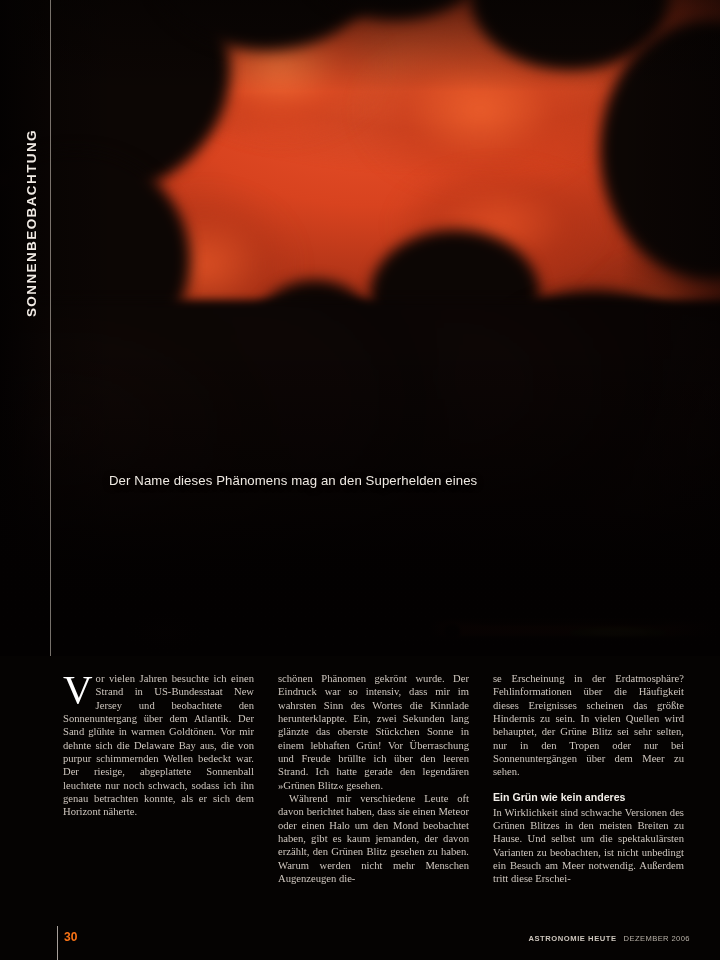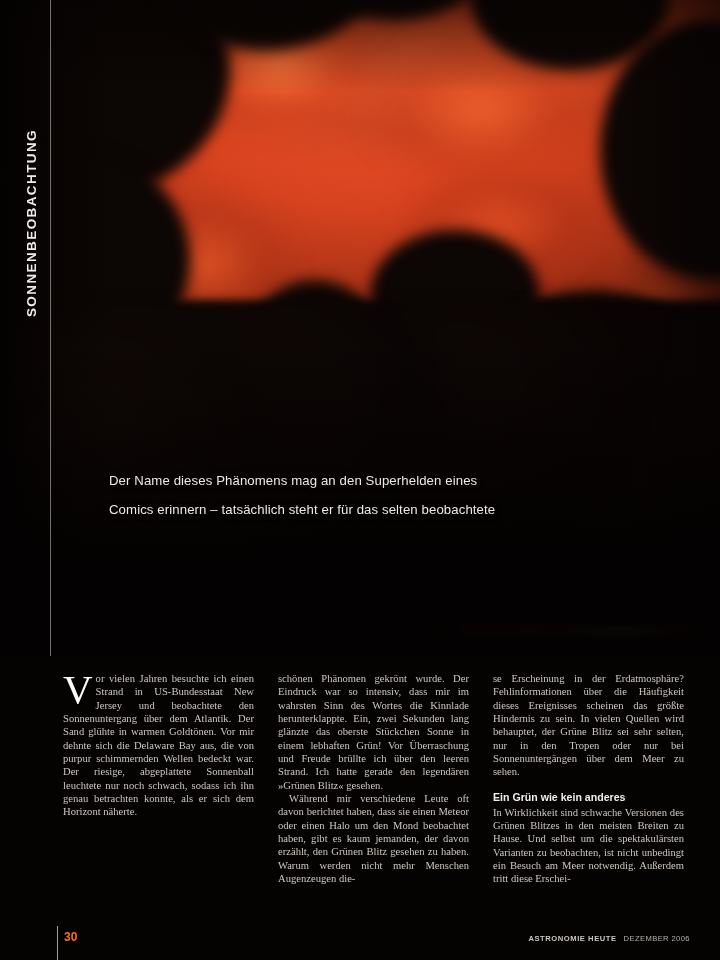--- a/index.html
+++ b/index.html
@@ -147,21 +147,20 @@
 
   <div class="rule-v" style="left:50px;height:656px;"></div>
 
   <div class="kicker">
     <span>SONNENBEOBACHTUNG</span>
   </div>
 
 
   <div class="deck">
     <div>Der Name dieses Phänomens mag an den Superhelden eines</div>
-    <div>Comics erinnern – tatsächlich steht er für das selten beobachtete</div>
   </div>
 
   <div class="cols">
 
     <div class="col">
       <p class="first"><span class="dropcap">V</span><span>or vielen Jahren besuchte ich einen Strand in US-Bundesstaat New Jersey und beobachtete den Sonnenuntergang über dem Atlantik. Der Sand glühte in warmen Goldtönen. Vor mir dehnte sich die Delaware Bay aus, die von purpur schimmernden Wellen bedeckt war. Der riesige, abgeplattete Sonnenball leuchtete nur noch schwach, sodass ich ihn genau betrachten konnte, als er sich dem Horizont näherte.</span></p>
     </div>
 
     <div class="col">
       <p class="first">schönen Phänomen gekrönt wurde. Der Eindruck war so intensiv, dass mir im wahrsten Sinn des Wortes die Kinnlade herunterklappte. Ein, zwei Sekunden lang glänzte das oberste Stückchen Sonne in einem lebhaften Grün! Vor Überraschung und Freude brüllte ich über den leeren Strand. Ich hatte gerade den legendären »Grünen Blitz« gesehen.</p>

